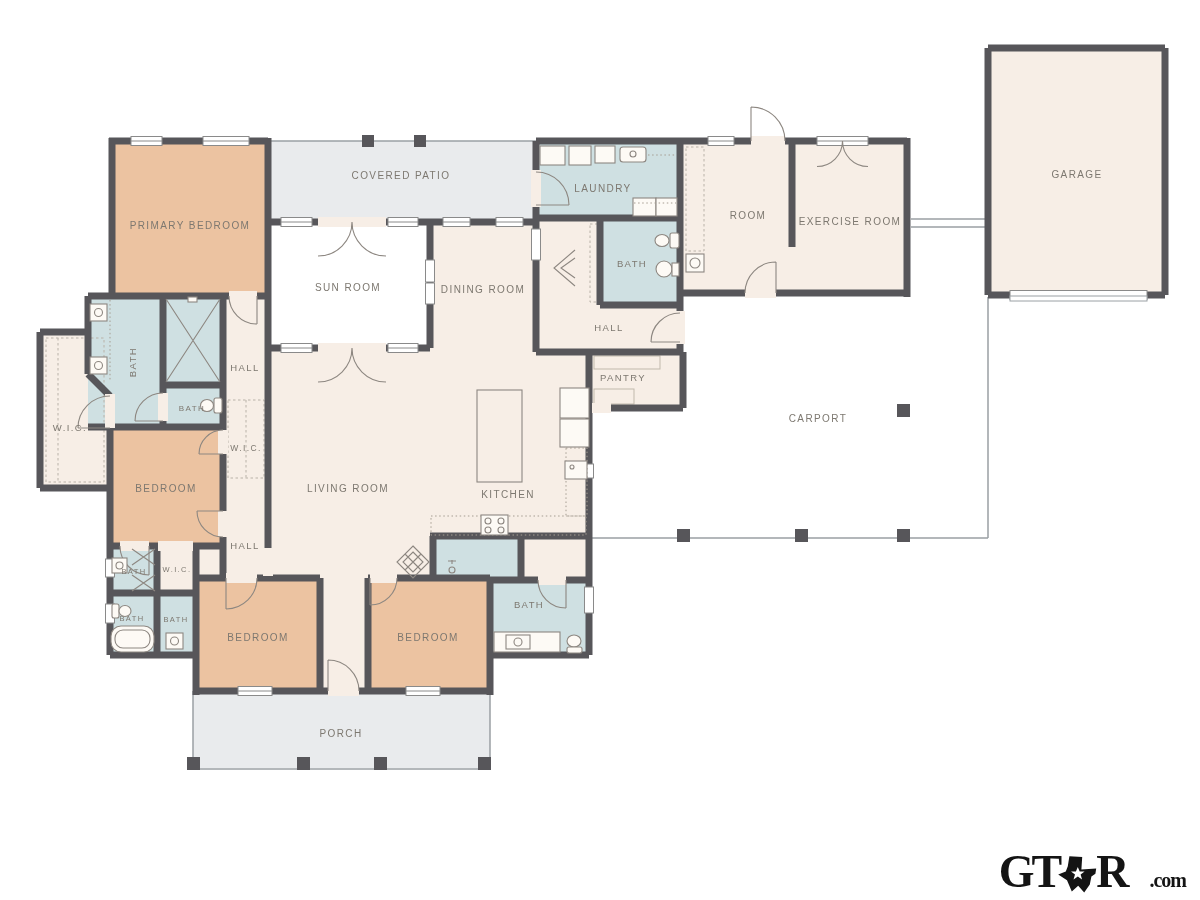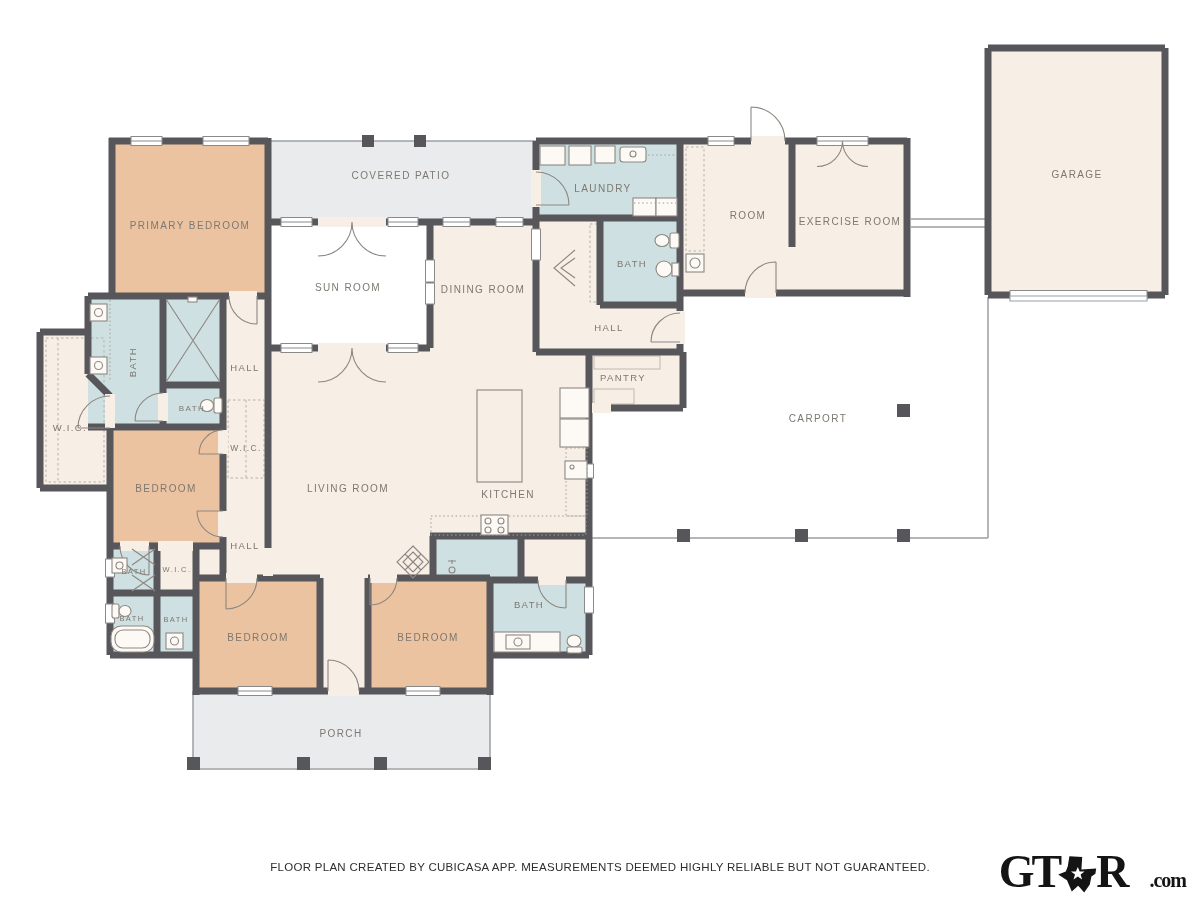--- a/index.html
+++ b/index.html
@@ -298,21 +298,20 @@
     <text class="lbl s75" x="177" y="572">W.I.C.</text>
     <text class="lbl s75" x="132" y="621">BATH</text>
     <text class="lbl s75" x="176" y="622">BATH</text>
     <text class="lbl s10" x="258" y="641">BEDROOM</text>
     <text class="lbl s10" x="428" y="641">BEDROOM</text>
     <text class="lbl s95" x="529" y="608">BATH</text>
     <text class="lbl s10" x="341" y="737">PORCH</text>
   </g>
 </svg>
 
-<div id="footer">FLOOR PLAN CREATED BY CUBICASA APP. MEASUREMENTS DEEMED HIGHLY RELIABLE BUT NOT GUARANTEED.</div>
 
 <div id="brand">
   <span class="big">GT</span>
   <svg class="texas" viewBox="0 0 100 100">
     <path fill="#141414" d="M31,3 L63,5 L61,36 L98,34 L96,47 L86,54 L82,74 L68,94 L53,77 L37,91 L25,63 L3,49 L22,41 L27,28 Z"></path>
     <path fill="#ffffff" d="M52,30 L56.7,41.5 L69,41.5 L59,49 L62.7,61 L52,53.5 L41.3,61 L45,49 L35,41.5 L47.3,41.5 Z"></path>
   </svg>
   <span class="big">R</span>
   <span class="suffix">.com</span>
 </div>

